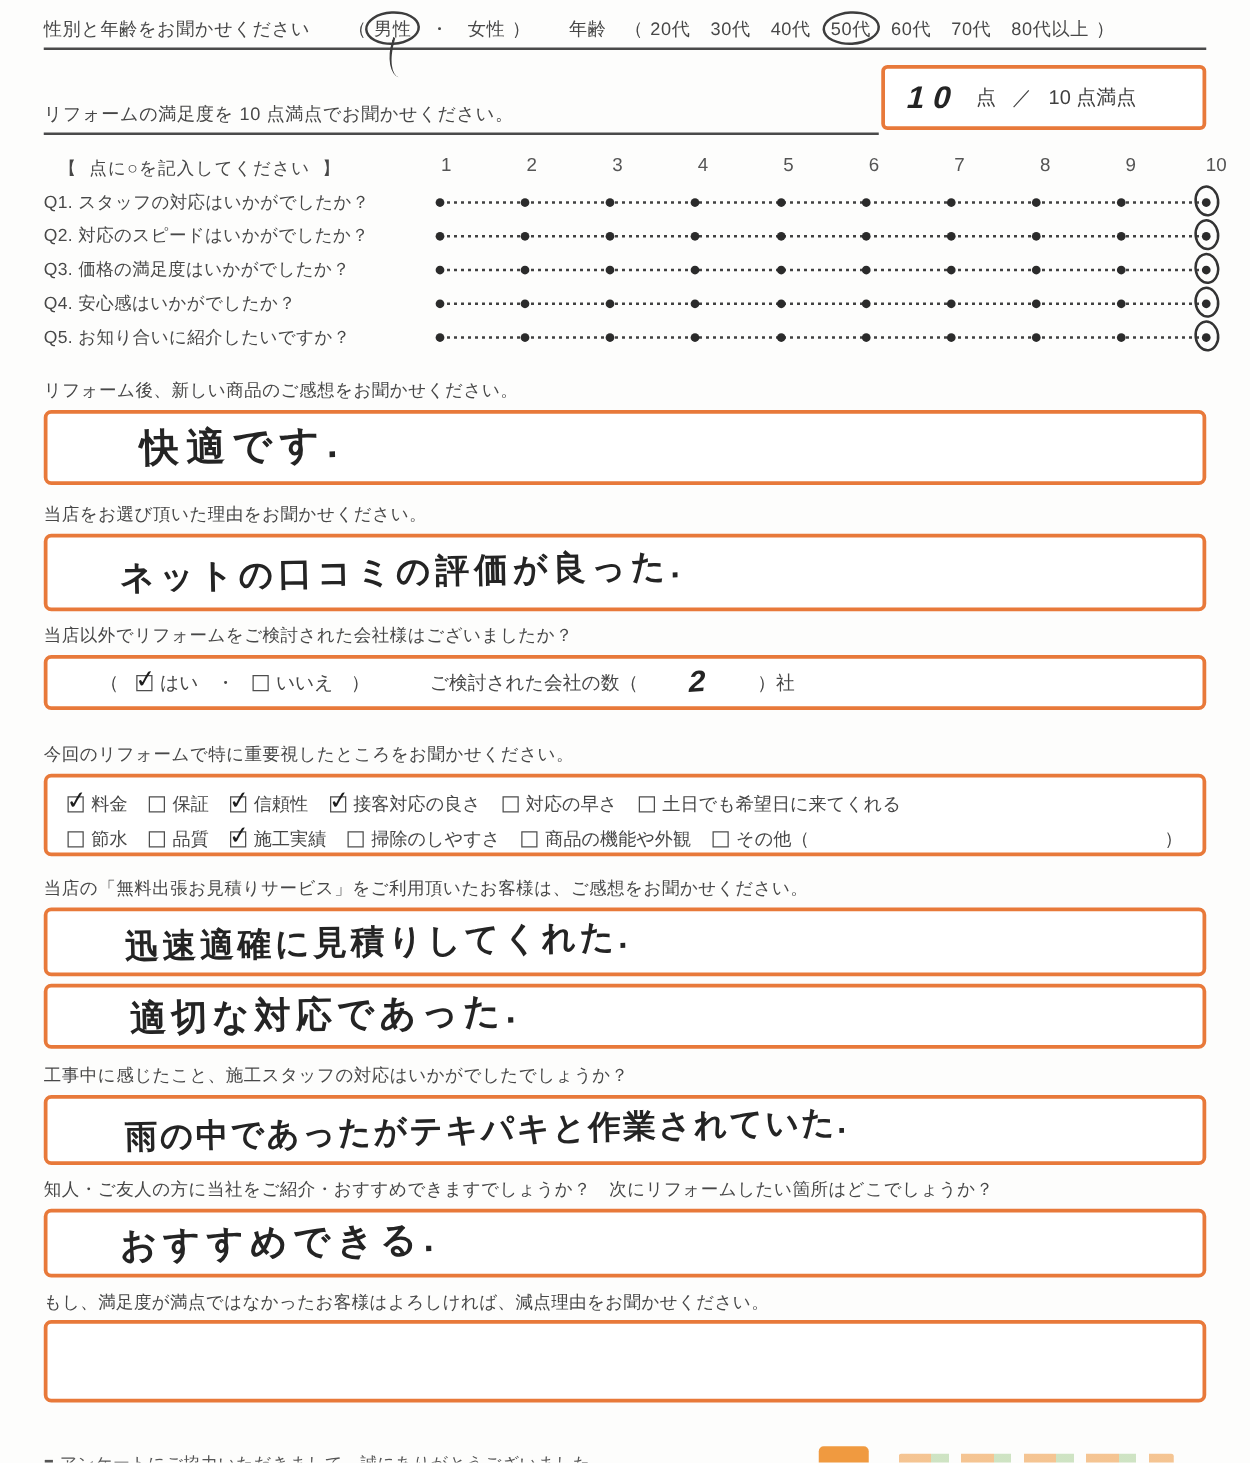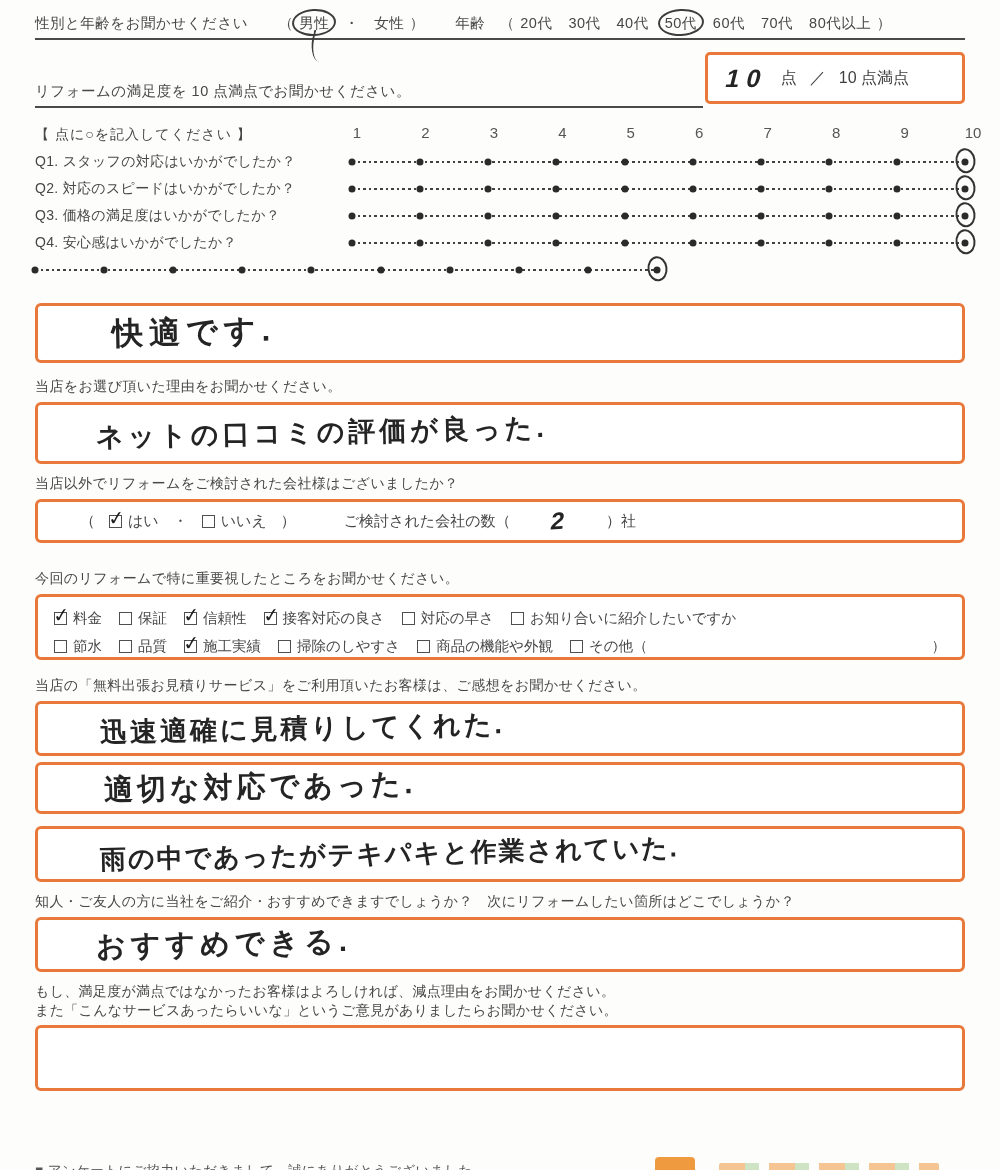--- a/index.html
+++ b/index.html
@@ -43,21 +43,21 @@
     position:absolute;right:0;top:0;width:260px;height:52px;
     border:3px solid var(--orange);border-radius:5px;background:#fff;
     display:flex;align-items:center;padding:0 18px;gap:13px;font-size:16px;color:#3f3f3f;
   }
   .hand{color:var(--ink);font-weight:600;letter-spacing:2px;}
   .score-value{font-size:25px;letter-spacing:7px;transform:skewX(-14deg);}
 
   
   .ratings{margin-top:14px;}
   .ratings-head{position:relative;height:24px;}
-  .instruction{position:absolute;left:0;top:2px;font-size:14px;letter-spacing:1px;}
+  .instruction{position:absolute;left:12px;top:2px;font-size:14px;letter-spacing:1px;font-family:Liberation Mono, monospace;}
   .scale-track{position:absolute;left:322px;top:0;width:616px;height:20px;font-size:15px;color:#555;}
   .scale-track span{position:absolute;transform:translateX(-50%);}
   .rating-row{display:flex;align-items:center;height:27px;}
   .rating-label{width:322px;font-size:14px;letter-spacing:.3px;}
   .dotline{
     position:relative;width:622px;height:12px;
     background-image:repeating-linear-gradient(90deg,#414141 0 2.6px,transparent 2.6px 5.6px);
     background-size:100% 2px;background-repeat:no-repeat;background-position:0 5px;
   }
   .dot{position:absolute;top:6px;width:7px;height:7px;background:#2b2b2b;border-radius:50%;transform:translate(-50%,-50%);}
@@ -226,36 +226,38 @@
           <span class="dot" style="left: 33.3333%;"></span>
           <span class="dot" style="left: 44.4444%;"></span>
           <span class="dot" style="left: 55.5556%;"></span>
           <span class="dot" style="left: 66.6667%;"></span>
           <span class="dot" style="left: 77.7778%;"></span>
           <span class="dot" style="left: 88.8889%;"></span>
           <span class="dot sel" style="left: 100%;"></span>
         </div>
     </div>
     <div class="rating-row">
+      <span class="rating-label">Q5. お知り合いに紹介したいですか？</span>
       <div class="dotline">
           <span class="dot" style="left: 0%;"></span>
           <span class="dot" style="left: 11.1111%;"></span>
           <span class="dot" style="left: 22.2222%;"></span>
           <span class="dot" style="left: 33.3333%;"></span>
           <span class="dot" style="left: 44.4444%;"></span>
           <span class="dot" style="left: 55.5556%;"></span>
           <span class="dot" style="left: 66.6667%;"></span>
           <span class="dot" style="left: 77.7778%;"></span>
           <span class="dot" style="left: 88.8889%;"></span>
           <span class="dot sel" style="left: 100%;"></span>
         </div>
     </div>
   </section>
 
   <section class="qa s-impressions">
+    <div class="qlabel">リフォーム後、新しい商品のご感想をお聞かせください。</div>
     <div class="abox">
       <span class="hand">快適です.</span>
     </div>
   </section>
 
   <section class="qa s-reason">
     <div class="qlabel">当店をお選び頂いた理由をお聞かせください。</div>
     <div class="abox">
       <span class="hand">ネットの口コミの評価が良った.</span>
     </div>
@@ -302,21 +304,21 @@
         <span class="cb checked">
             <span class="cbox"></span>
             <span>接客対応の良さ</span>
           </span>
         <span class="cb">
             <span class="cbox"></span>
             <span>対応の早さ</span>
           </span>
         <span class="cb">
             <span class="cbox"></span>
-            <span>お知り合いに紹介したいですか</span>
+            <span>土日でも希望日に来てくれる</span>
           </span>
       </div>
       <div class="prio-row">
         <span class="cb">
             <span class="cbox"></span>
             <span>節水</span>
           </span>
         <span class="cb">
             <span class="cbox"></span>
             <span>品質</span>
@@ -350,35 +352,35 @@
     </div>
   </section>
 
   <section class="qa s-contact">
     <div class="abox">
       <span class="hand">適切な対応であった.</span>
     </div>
   </section>
 
   <section class="qa s-construction">
+    <div class="qlabel">工事中に感じたこと、施工スタッフの対応はいかがでしたでしょうか？</div>
     <div class="abox">
       <span class="hand">雨の中であったがテキパキと作業されていた.</span>
     </div>
   </section>
 
   <section class="qa s-recommend">
     <div class="qlabel">知人・ご友人の方に当社をご紹介・おすすめできますでしょうか？　次にリフォームしたい箇所はどこでしょうか？</div>
     <div class="abox">
       <span class="hand">おすすめできる.</span>
     </div>
   </section>
 
   <section class="qa s-deduction">
     <div class="dline">もし、満足度が満点ではなかったお客様はよろしければ、減点理由をお聞かせください。</div>
-    <div class="dline">また「こんなサービスあったらいいな」というご意見がありましたらお聞かせください。</div>
     <div class="abox">
       <span class="hand"></span>
     </div>
   </section>
 
   <div class="footer-strip">
     <span class="thanks">■ アンケートにご協力いただきまして、誠にありがとうございました。</span>
     <div class="logo-mark"></div>
     <div class="logo-text"></div>
   </div>

